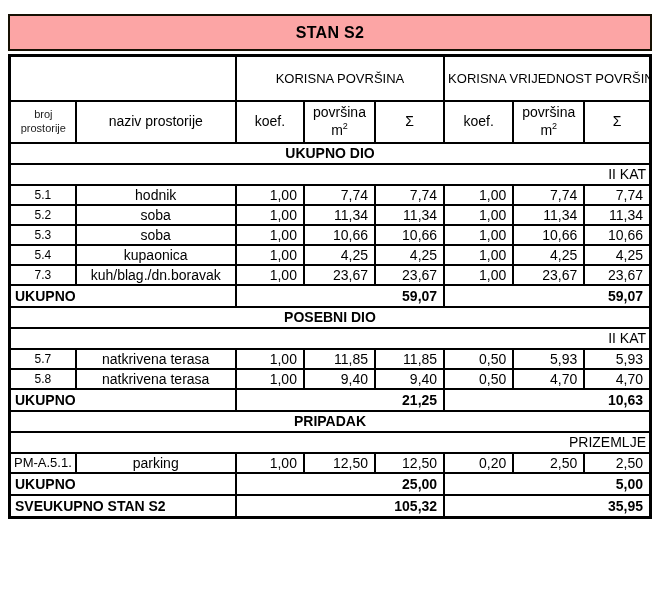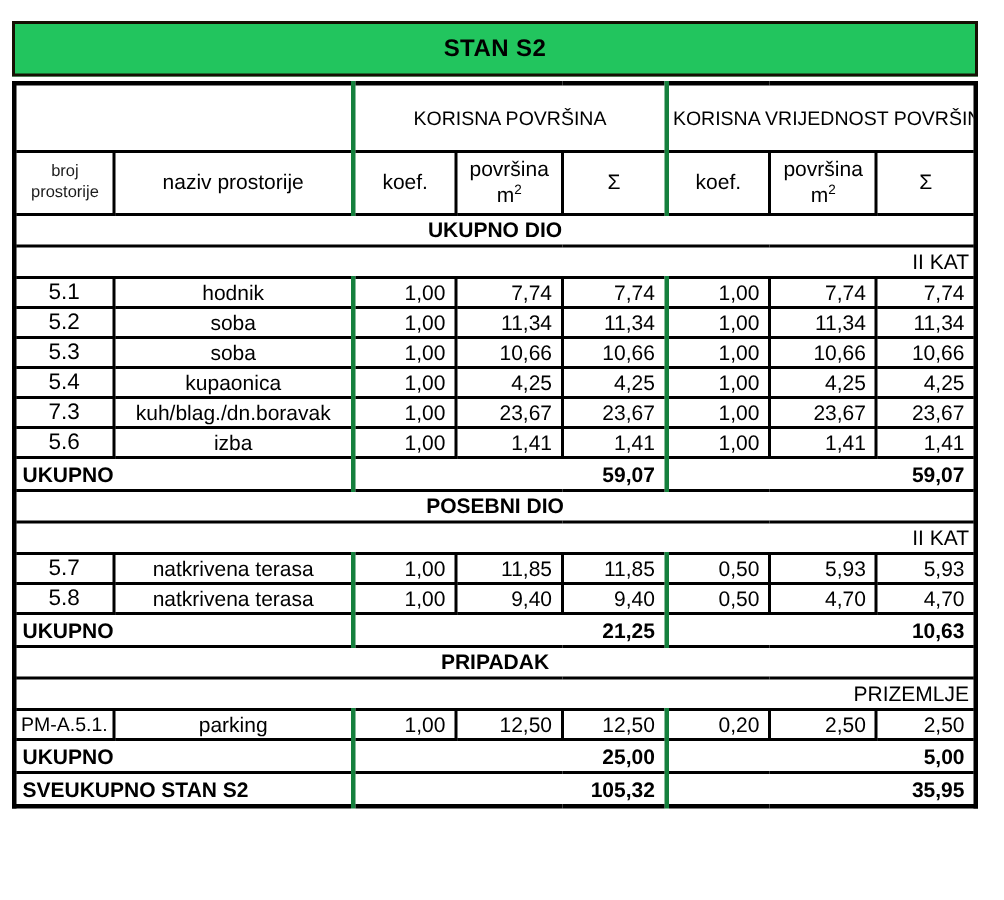--- a/index.html
+++ b/index.html
@@ -39,53 +39,53 @@
     border: 2px solid #000;
     box-sizing: border-box;
     font-size: 14px;
     padding: 0 3px;
     height: 20px;
     overflow: hidden;
     white-space: nowrap;
     vertical-align: middle;
   }
   
-  td.sep { border-left: 3px solid #15803d; }
+  td.sep { border-left: 1px solid #15803d; }
 
   tr.h-group td { height: 45px; text-align: center; font-size: 13px; }
   tr.h-cols  td { height: 42px; text-align: center; line-height: 1.2; }
   td.smallhead {
     font-size: 11px;
     text-align: left;
     white-space: normal;
     line-height: 1.15;
     color: #1c1c1c;
     padding-left: 4px;
   }
   sup { font-size: 9px; }
 
   tr.sec td   { text-align: center; font-weight: bold; height: 21px; }
   tr.floor td { text-align: right; height: 21px; }
 
-  td.id  { text-align: center; font-size: 15px; }
+  td.id  { text-align: center; font-size: 12px; }
   td.pmid{ text-align: left; font-size: 13px; }
   td.nm  { text-align: center; }
   td.v   { text-align: right; padding-right: 6px; }
 
   tr.total td { height: 22px; font-weight: bold; }
   td.totlabel { text-align: left; padding-left: 4px; }
 
   tr.grand td { height: 23px; font-weight: bold; }
 </style>
 </head>
 <body>
 
 <div class="doc">
 
-  <div class="titlebar" id="titlebar" style="background: #22c55e;">
+  <div class="titlebar" id="titlebar" style="background: #fca5a5;">
     <span>STAN S2</span>
   </div>
 
   <table class="main">
     <colgroup>
       <col style="width:66px">
         <col style="width:160px">
       <col style="width:68px">
         <col style="width:71px">
         <col style="width:69px">
@@ -167,30 +167,20 @@
     <tr>
       <td class="id">7.3</td>
       <td class="nm">kuh/blag./dn.boravak</td>
       <td class="v sep">1,00</td>
       <td class="v">23,67</td>
       <td class="v">23,67</td>
       <td class="v sep">1,00</td>
       <td class="v">23,67</td>
       <td class="v">23,67</td>
     </tr>
-    <tr>
-      <td class="id">5.6</td>
-      <td class="nm">izba</td>
-      <td class="v sep">1,00</td>
-      <td class="v">1,41</td>
-      <td class="v">1,41</td>
-      <td class="v sep">1,00</td>
-      <td class="v">1,41</td>
-      <td class="v">1,41</td>
-    </tr>
     <tr class="total">
       <td colspan="2" class="totlabel">UKUPNO</td>
       <td colspan="3" class="v sep">59,07</td>
       <td colspan="3" class="v sep">59,07</td>
     </tr>
 
     <tr class="sec">
       <td colspan="8">POSEBNI DIO</td>
     </tr>
     <tr class="floor">

